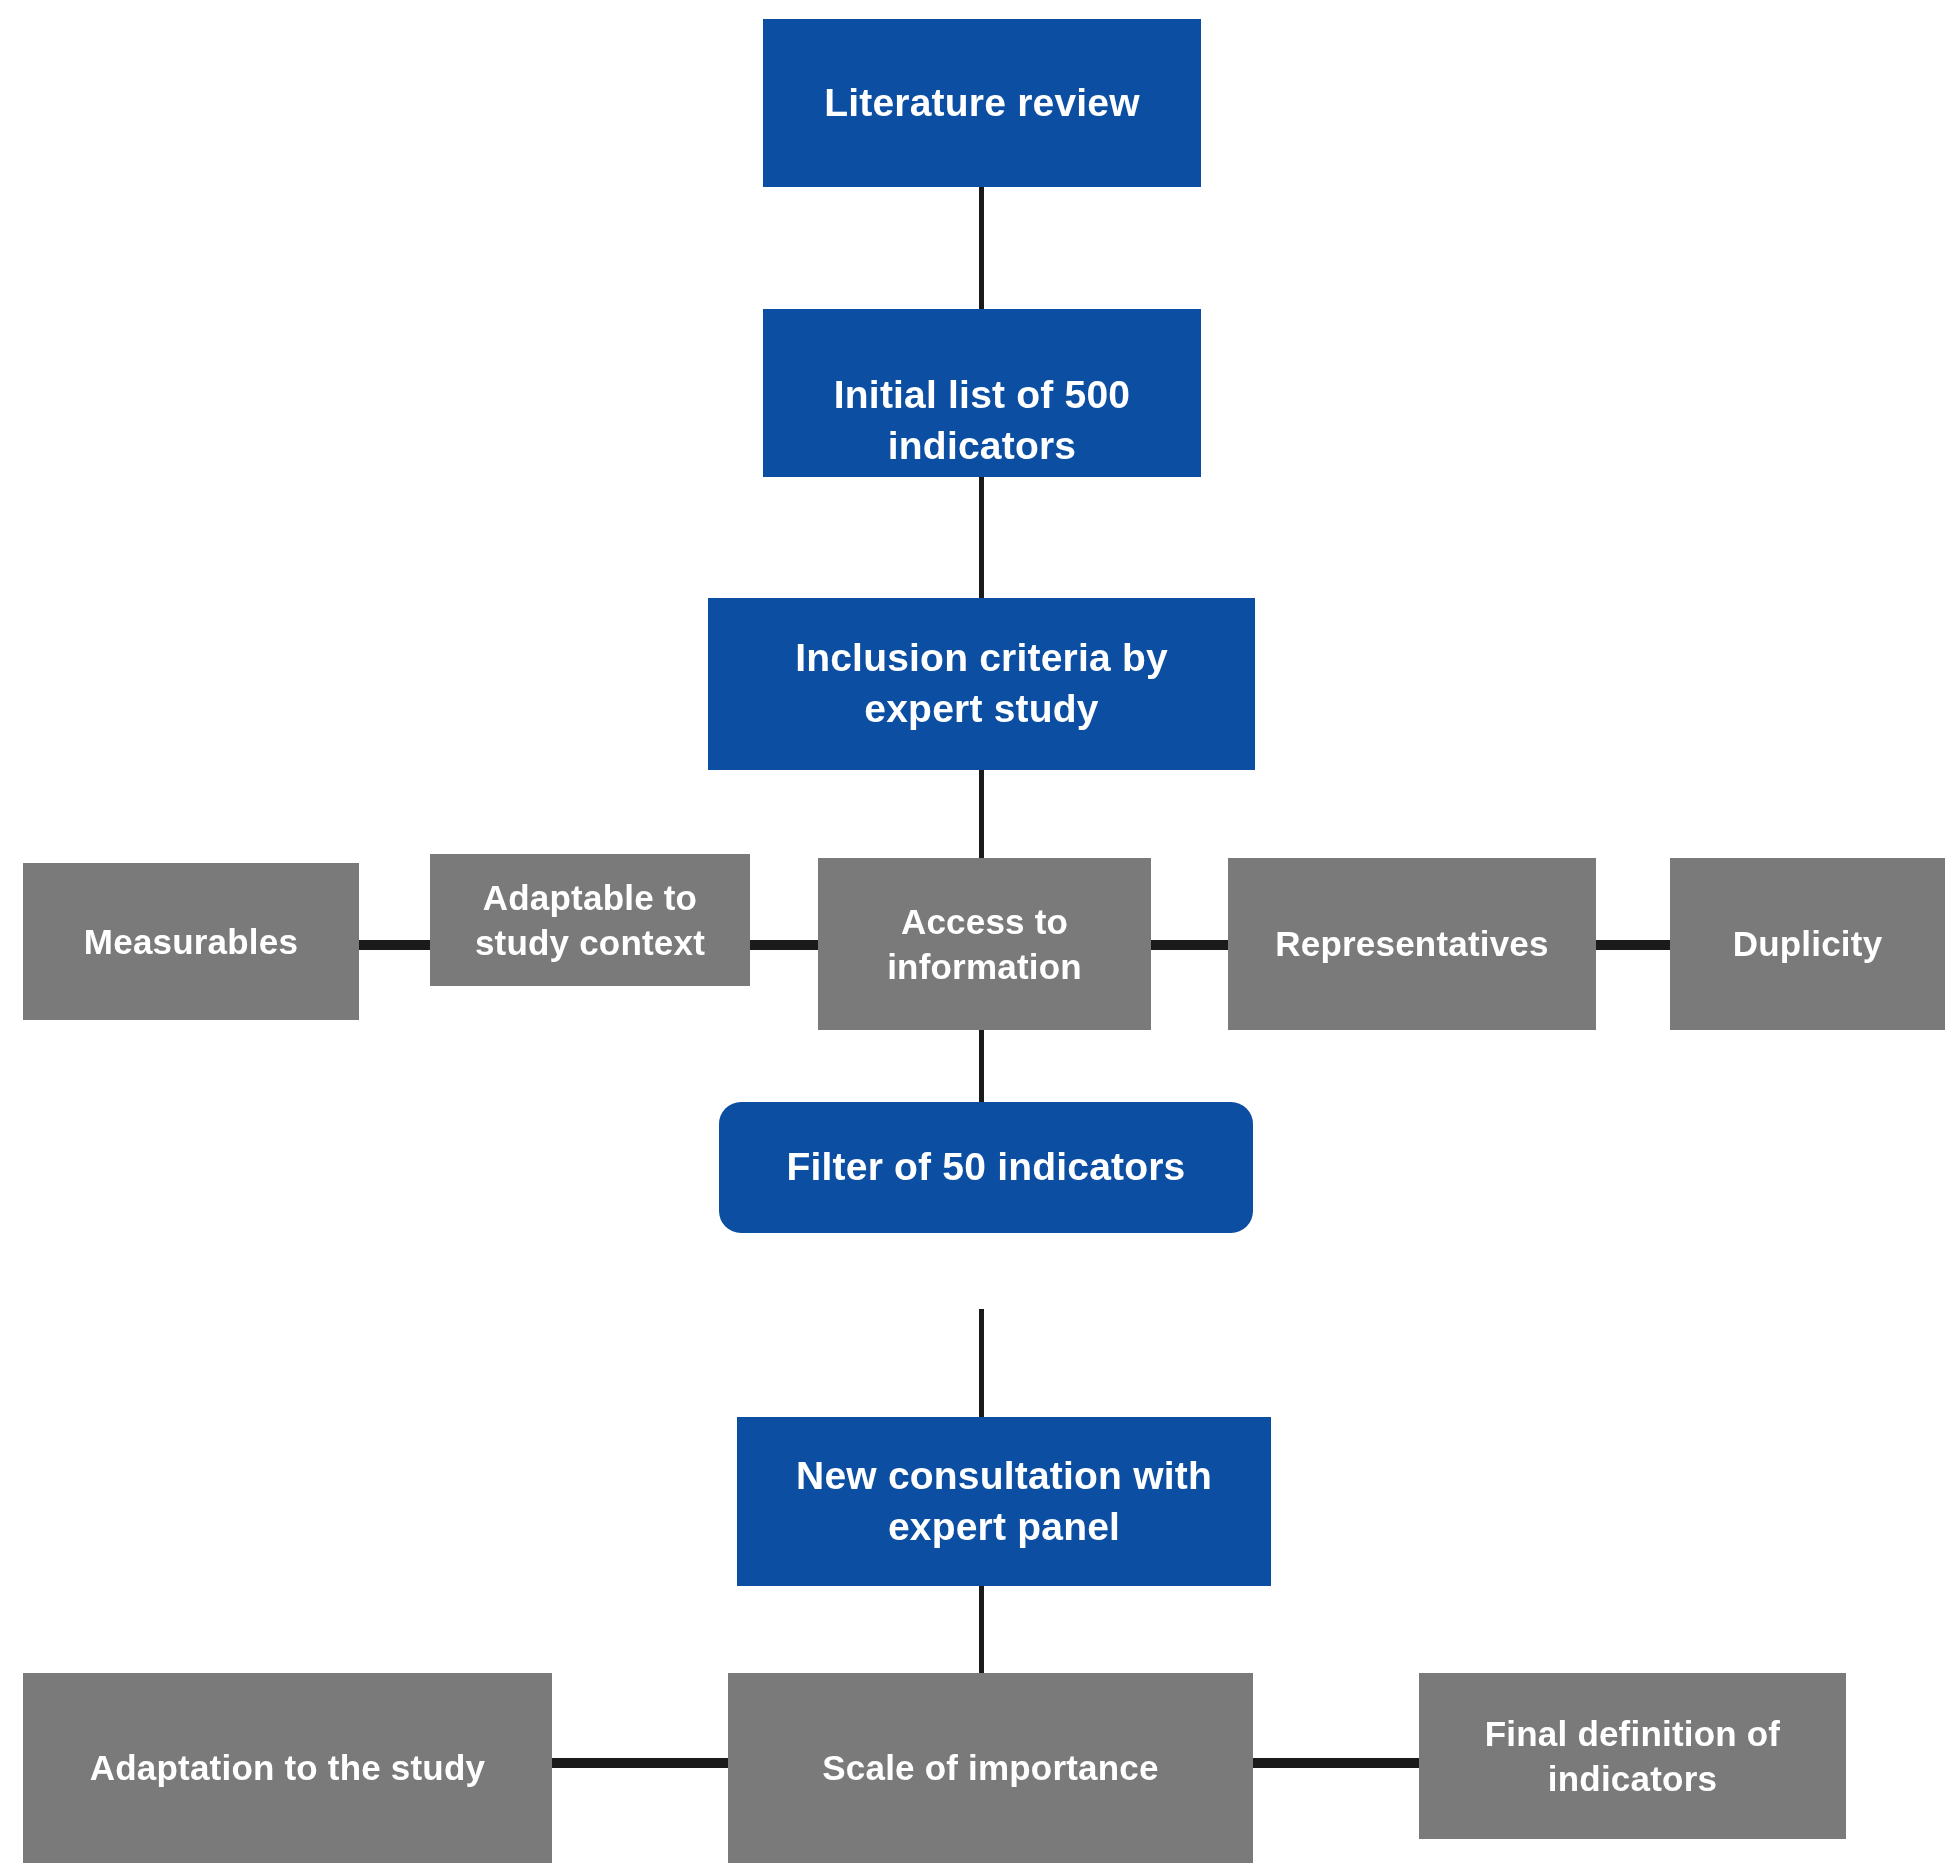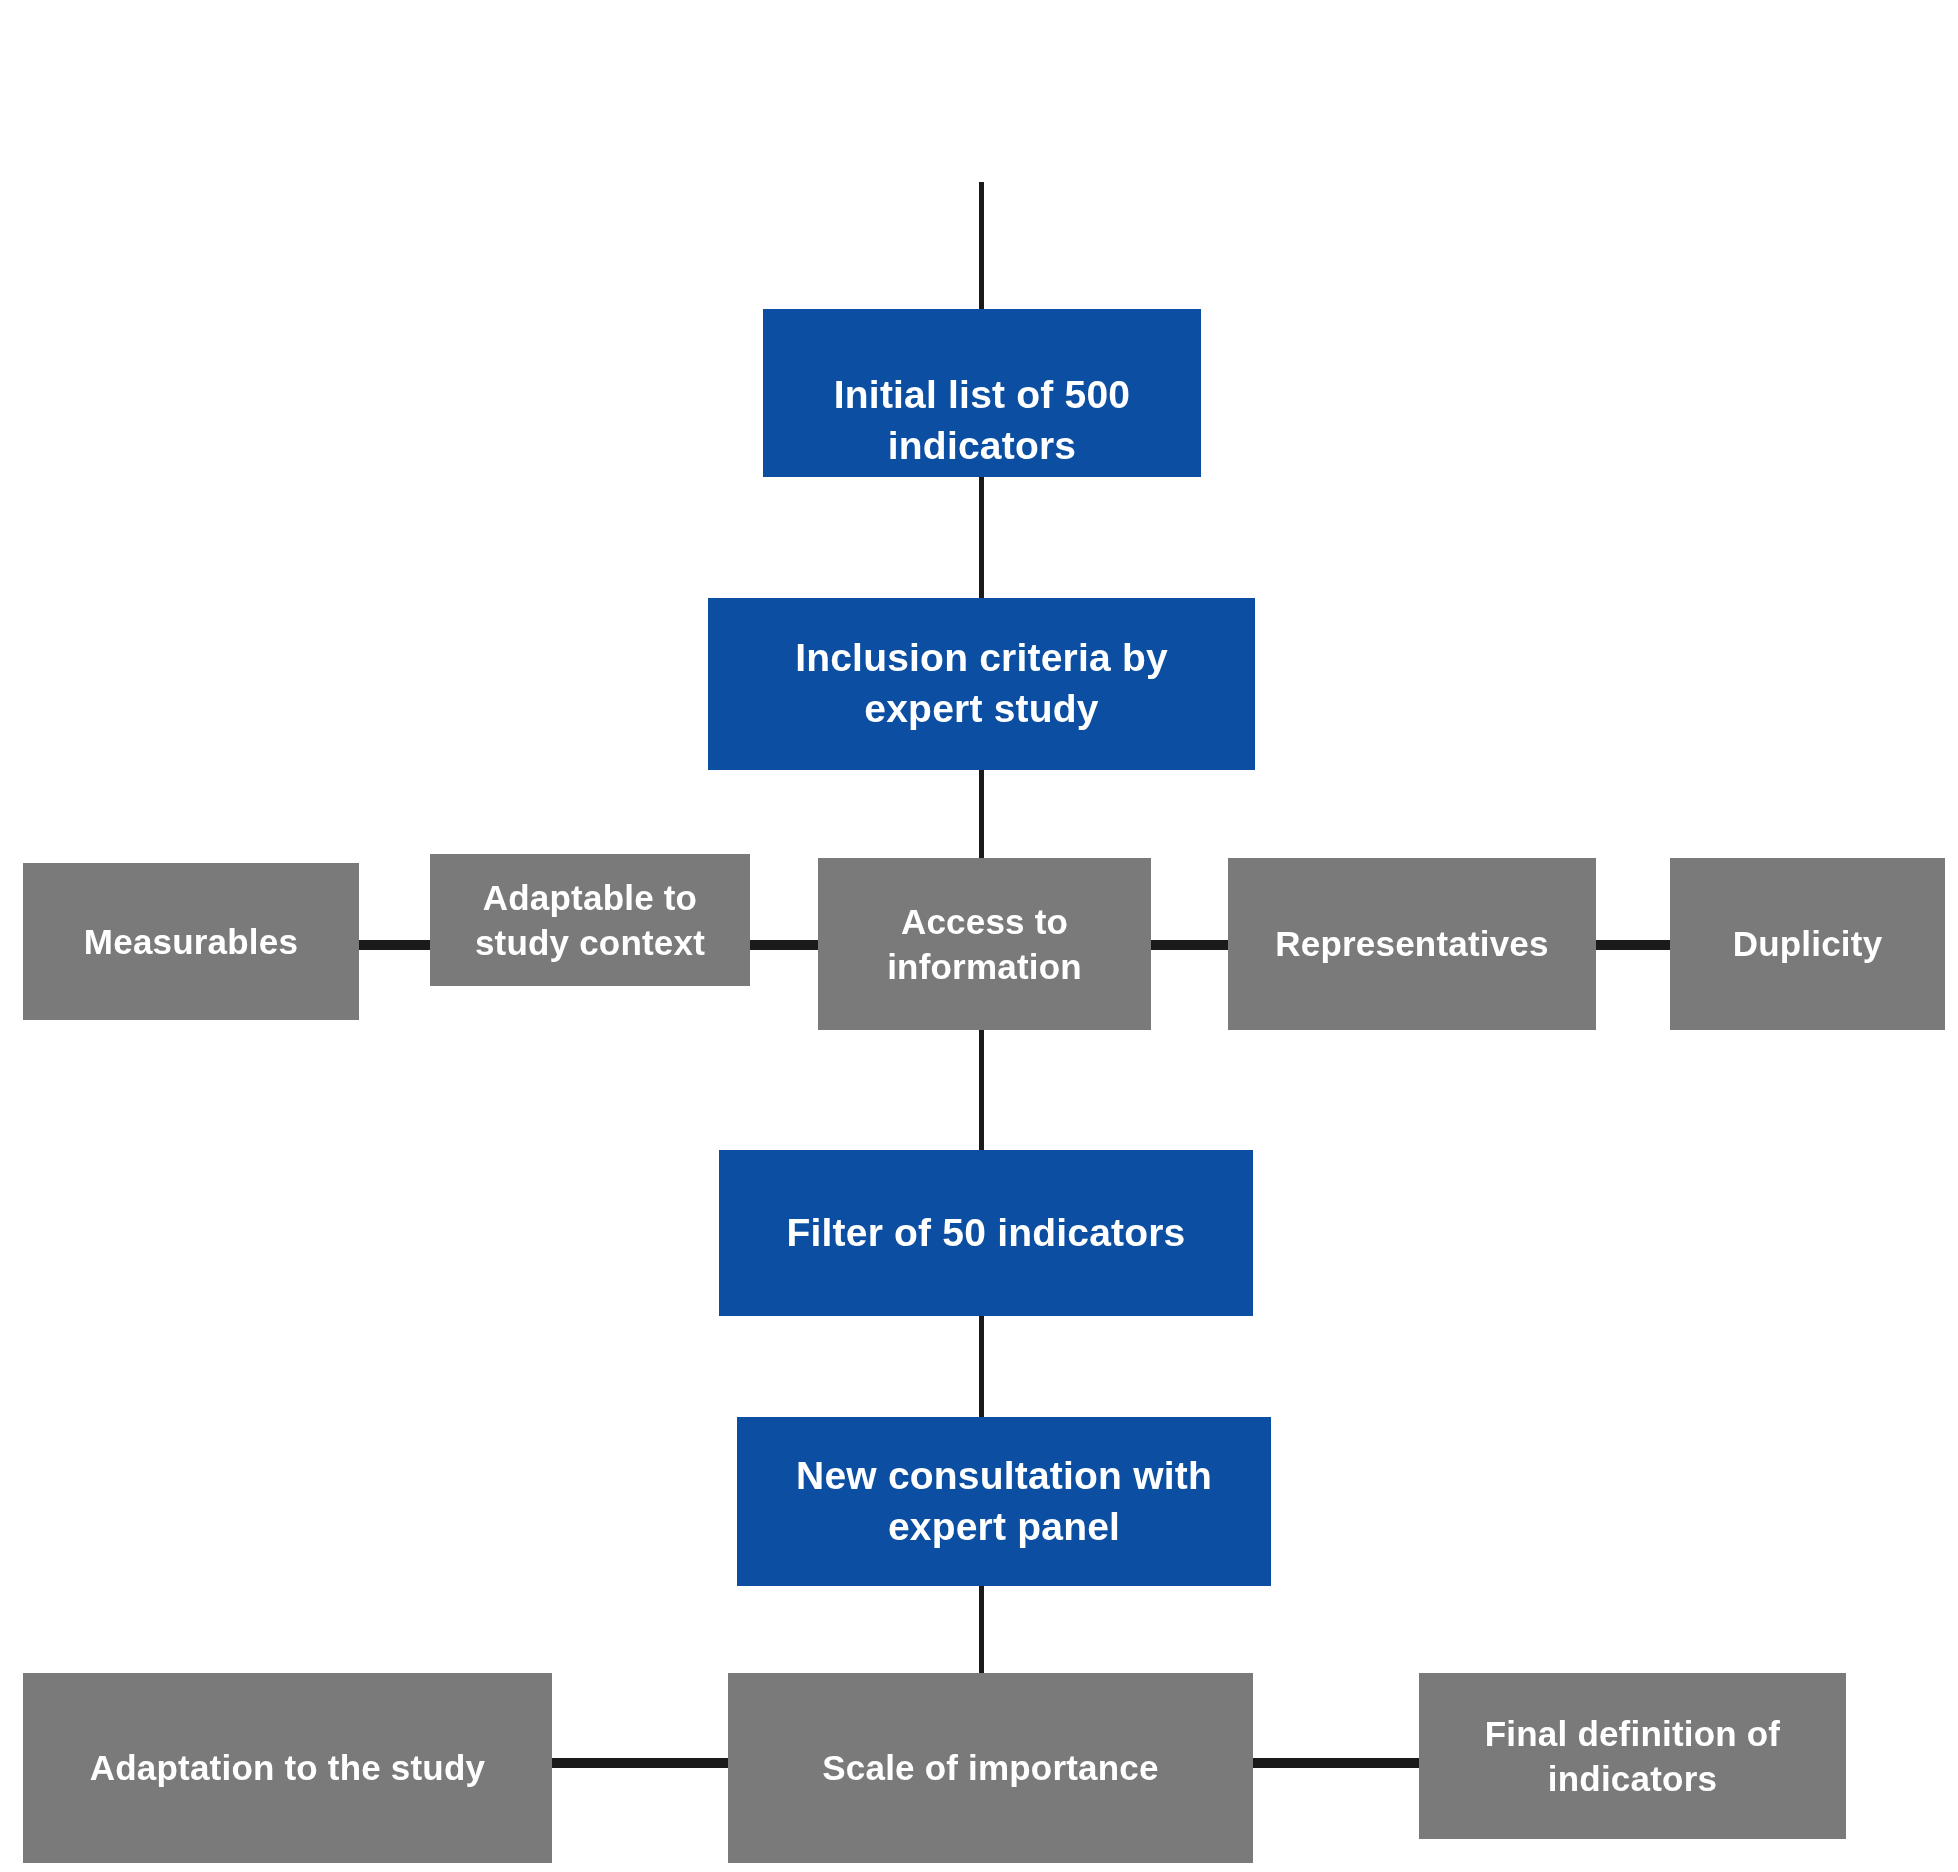--- a/index.html
+++ b/index.html
@@ -77,20 +77,23 @@
   <div class="edge edge-v" style="left:979px; top:1023px; height:128px;"></div>
 
   <div class="edge edge-v" style="left:979px; top:1309px; height:110px;"></div>
 
   <div class="edge edge-v" style="left:979px; top:1583px; height:93px;"></div>
 
   <div class="edge edge-h" style="left:545px; top:1758px; width:190px;"></div>
 
   <div class="edge edge-h" style="left:1246px; top:1758px; width:179px;"></div>
 
+  <div class="node node-blue" style="left:763px; top:19.4px; width:438px; height:168px;">
+    <span class="label">Literature review</span>
+  </div>
 
   <div class="node node-blue" style="left:763px; top:309px; width:438px; height:168px;align-items:flex-end;">
     <span class="label">Initial list of 500
 indicators</span>
   </div>
 
   <div class="node node-blue" style="left:708px; top:598px; width:547px; height:172px;">
     <span class="label">Inclusion criteria by
 expert study</span>
   </div>
@@ -110,21 +113,21 @@
   </div>
 
   <div class="node node-gray" style="left:1228px; top:858px; width:368px; height:172px;">
     <span class="label">Representatives</span>
   </div>
 
   <div class="node node-gray" style="left:1670px; top:858px; width:275px; height:172px;">
     <span class="label">Duplicity</span>
   </div>
 
-  <div class="node node-blue" style="left:719px; top:1150px; width:534px; height:166px;">
+  <div class="node node-blue" style="left:719px; top:1102px; width:534px; height:131px;border-radius:22px;">
     <span class="label">Filter of 50 indicators</span>
   </div>
 
   <div class="node node-blue" style="left:737px; top:1417px; width:534px; height:169px;">
     <span class="label">New consultation with
 expert panel</span>
   </div>
 
   <div class="node node-gray" style="left:23px; top:1673px; width:529px; height:190px;">
     <span class="label">Adaptation to the study</span>

